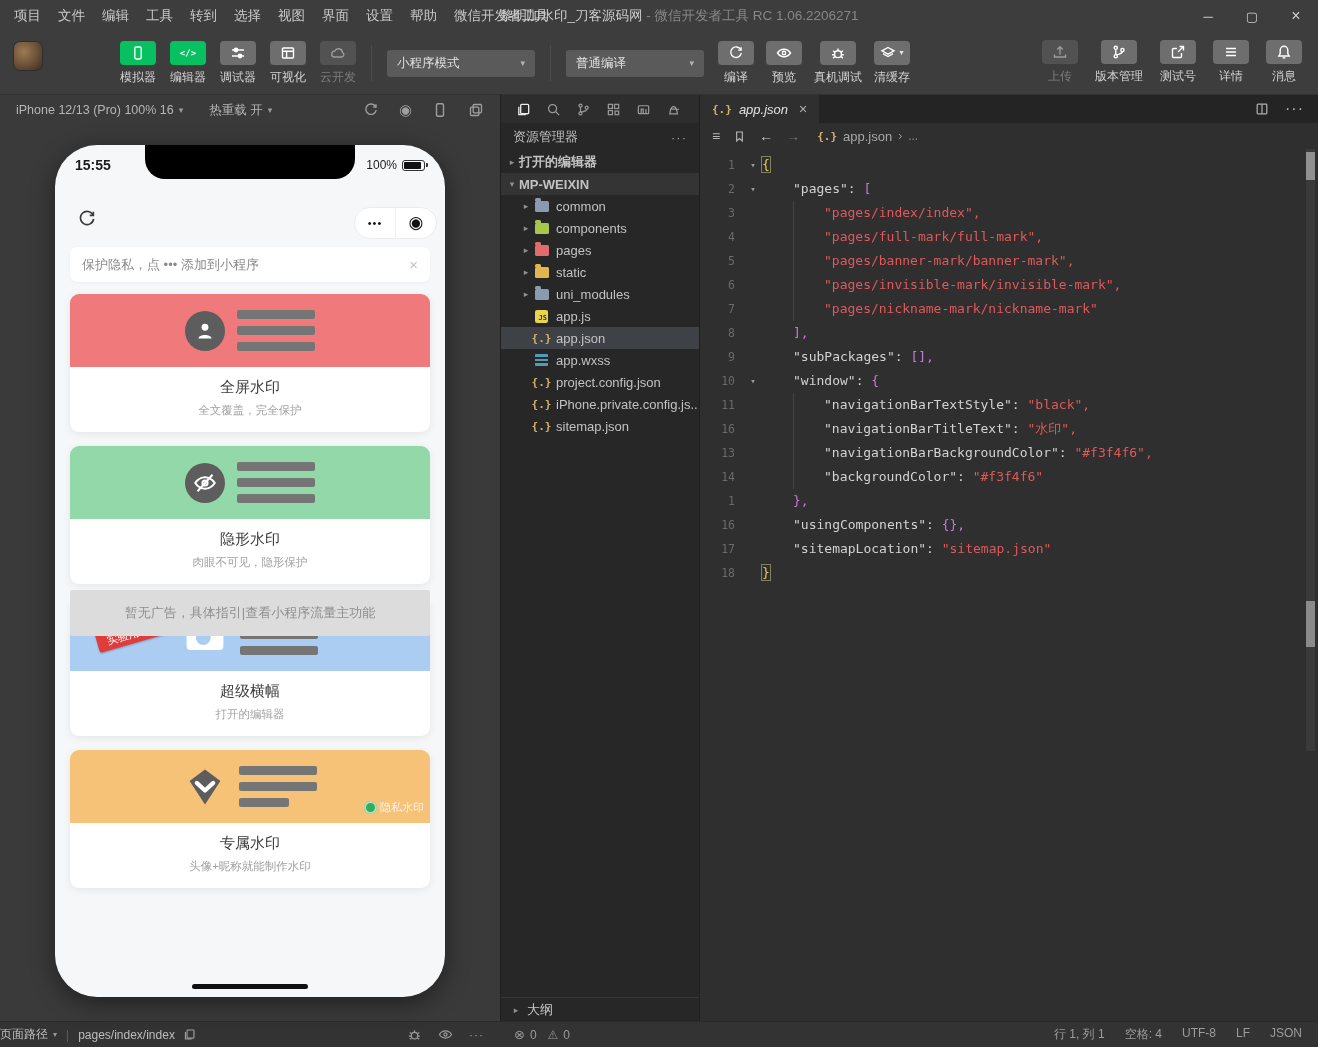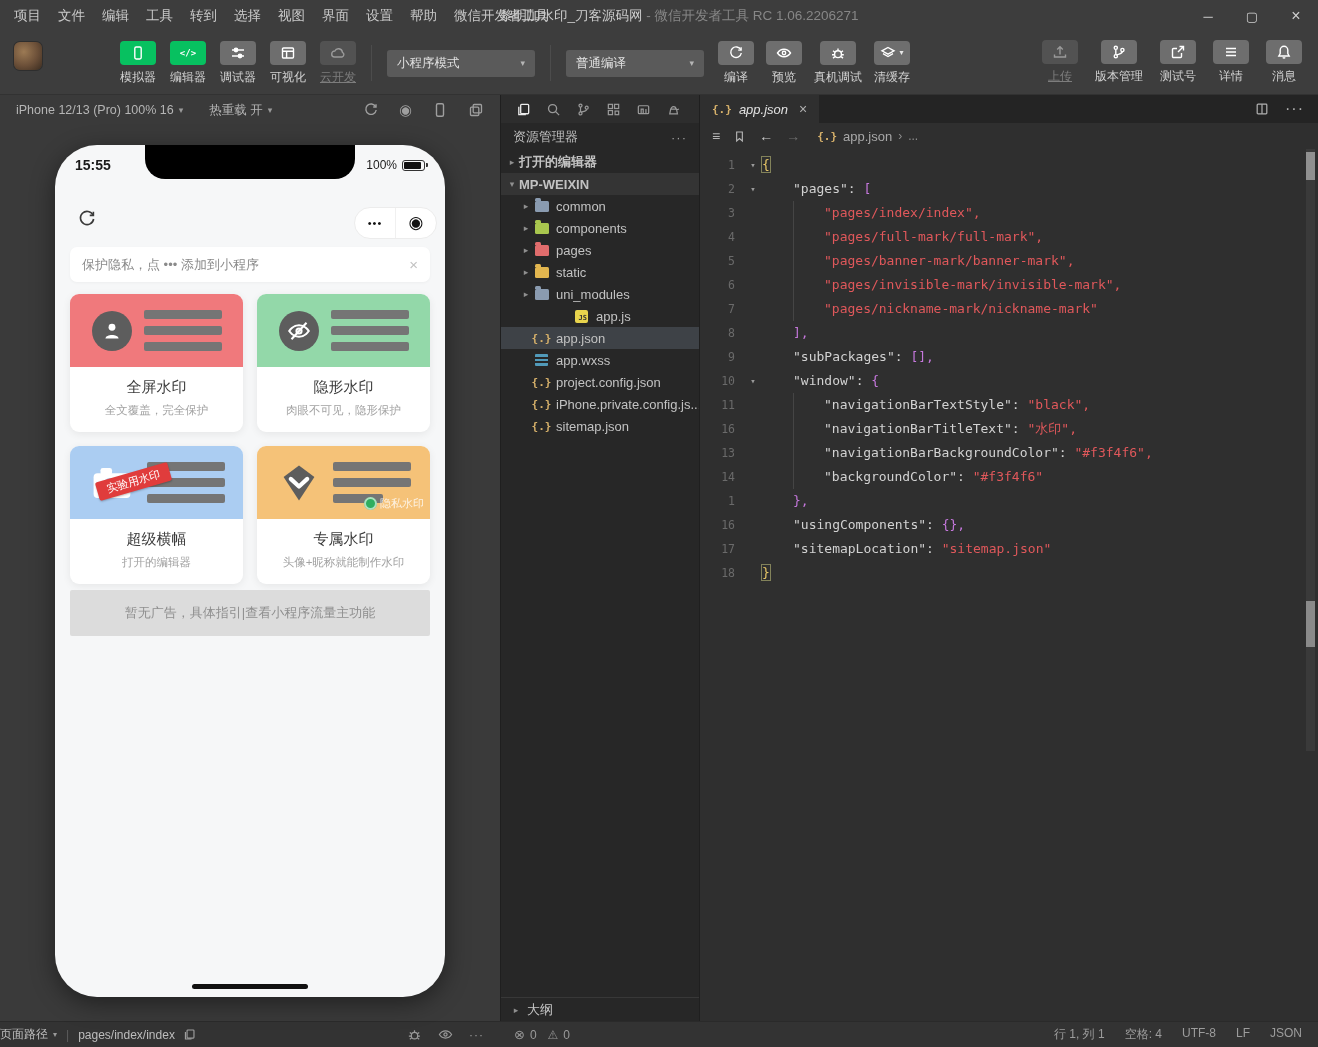--- a/index.html
+++ b/index.html
@@ -21,21 +21,21 @@
   .toolbar { height:63px; background:#3d3d3d; display:flex; align-items:center; position:relative; flex:0 0 auto; border-bottom:1px solid #323232; }
   .avatar { width:28px; height:28px; border-radius:6px; margin-left:14px; align-self:flex-start; margin-top:10px;
     background:radial-gradient(circle at 35% 35%, #9c7a54, #6b4f38 55%, #3a2c20); box-shadow:0 0 0 1px #2e2e2e; }
   .panel-group { display:flex; gap:14px; margin-left:78px; }
   .tbtn { display:flex; flex-direction:column; align-items:center; gap:4px; cursor:pointer; }
   .tbtn-ico { width:36px; height:24px; border-radius:4px; display:flex; align-items:center; justify-content:center; color:#fff; }
   .tbtn-ico.green { background:#07c160; }
   .tbtn-ico.gray { background:#6e6e6e; }
   .tbtn-ico.dim { background:#525252; color:#9a9a9a; }
   .tbtn-label { font-size:12px; color:#d2d2d2; white-space:nowrap; }
-  .tbtn.disabled .tbtn-label { color:#7d7d7d;text-decoration:underline; }
+  .tbtn.disabled .tbtn-label { color:#7d7d7d; }
   .vsep { width:1px; height:36px; background:#4c4c4c; margin:0 15px; }
   .tsel { height:27px; background:#5a5a5a; border-radius:3px; display:flex; align-items:center; padding:0 10px; cursor:pointer; }
   .tsel .tsel-label { font-size:12.5px; color:#e2e2e2; }
   .tsel .caret { margin-left:auto; color:#b5b5b5; font-size:9px; padding-left:10px; }
   .tsel.w1 { width:148px; }
   .tsel.w2 { width:138px; margin-right:14px; }
   .action-group { display:flex; gap:12px; }
   .right-group { position:absolute; right:16px; top:8px; display:flex; gap:17px; }
   .caret-sm { font-size:8px; margin-left:3px; color:#e8e8e8; }
 
@@ -65,21 +65,21 @@
   .reload-btn { position:absolute; left:22px; top:8px; color:#3a3a3a; }
   .capsule { position:absolute; right:8px; top:6px; width:83px; height:32px; background:#fff; border:1px solid #ececec; border-radius:16px;
     display:flex; align-items:center; }
   .cap-dots { flex:1; text-align:center; color:#111; font-size:11px; letter-spacing:1px; border-right:1px solid #f0f0f0; line-height:30px; }
   .cap-rec { flex:1; text-align:center; color:#111; font-size:17px; line-height:30px; }
   .priv-banner { position:absolute; left:15px; top:102px; width:360px; height:35px; background:#fff; border-radius:7px;
     display:flex; align-items:center; padding:0 12px; box-shadow:0 1px 3px rgba(0,0,0,.04); }
   .priv-text { font-size:13px; color:#8a8a8a; }
   .priv-close { margin-left:auto; color:#c2c2c2; font-size:15px; }
 
-  .cards { position:absolute; left:15px; top:149px; width:360px; display:grid; grid-template-columns:1fr 1fr; gap:14px; }
+  .cards { position:absolute; left:15px; top:149px; width:360px; display:grid; grid-template-columns:1fr; gap:14px; }
   .card { background:#fff; border-radius:9px; overflow:hidden; box-shadow:0 2px 8px rgba(0,0,0,.07); cursor:pointer; }
   .card-art { height:73px; display:flex; align-items:center; justify-content:center; gap:12px; position:relative; }
   .card-art.tex { background-image:repeating-linear-gradient(-35deg, rgba(120,0,0,.05) 0 10px, rgba(0,0,0,0) 10px 30px); }
   .bars { display:flex; flex-direction:column; gap:7px; }
   .bar { width:78px; height:9px; background:#757575; border-radius:2px; }
   .bar.short { width:50px; }
   .art-circle { width:40px; height:40px; border-radius:50%; background:#5d5d5d; display:flex; align-items:center; justify-content:center; }
   .ribbon { position:absolute; left:26px; top:26px; transform:rotate(-16deg); background:#e03c3c; color:#fff; font-size:11px;
     padding:2px 10px; border-radius:2px; box-shadow:0 1px 2px rgba(0,0,0,.25); white-space:nowrap; }
   .badge { position:absolute; right:6px; bottom:8px; display:flex; align-items:center; gap:3px; }
@@ -559,21 +559,21 @@
             </span>
             <span>static</span>
           </div>
           <div class="trow" style="padding-left: 18px;">
             <span class="tchev">▸</span>
             <span class="ticon">
               <span class="folder" style="background: rgb(138, 155, 176);"></span>
             </span>
             <span>uni_modules</span>
           </div>
-          <div class="trow" style="padding-left: 18px; margin-left: 40px;">
+          <div class="trow" style="padding-left: 18px;">
             <span class="tchev"></span>
             <span class="ticon">
               <span class="fi-js">JS</span>
             </span>
             <span>app.js</span>
           </div>
           <div class="trow selected" style="padding-left: 18px;">
             <span class="tchev"></span>
             <span class="ticon">
               <span class="fi-json">{.}</span>

